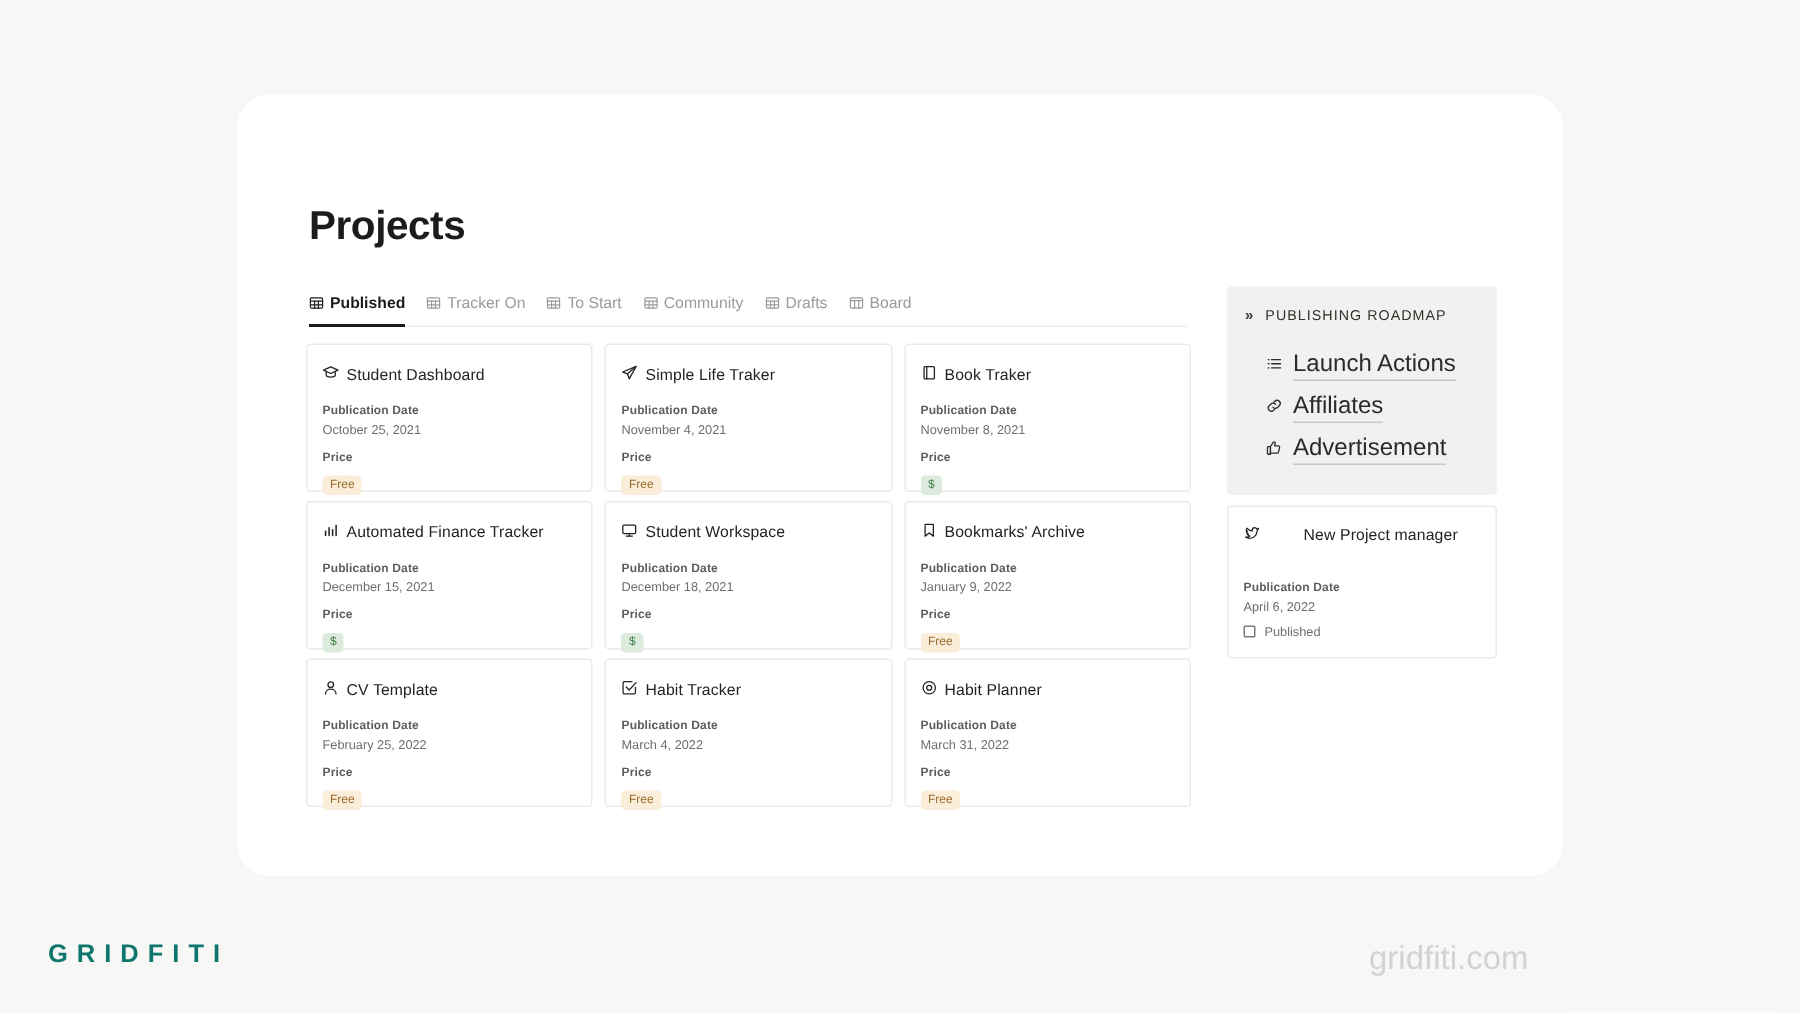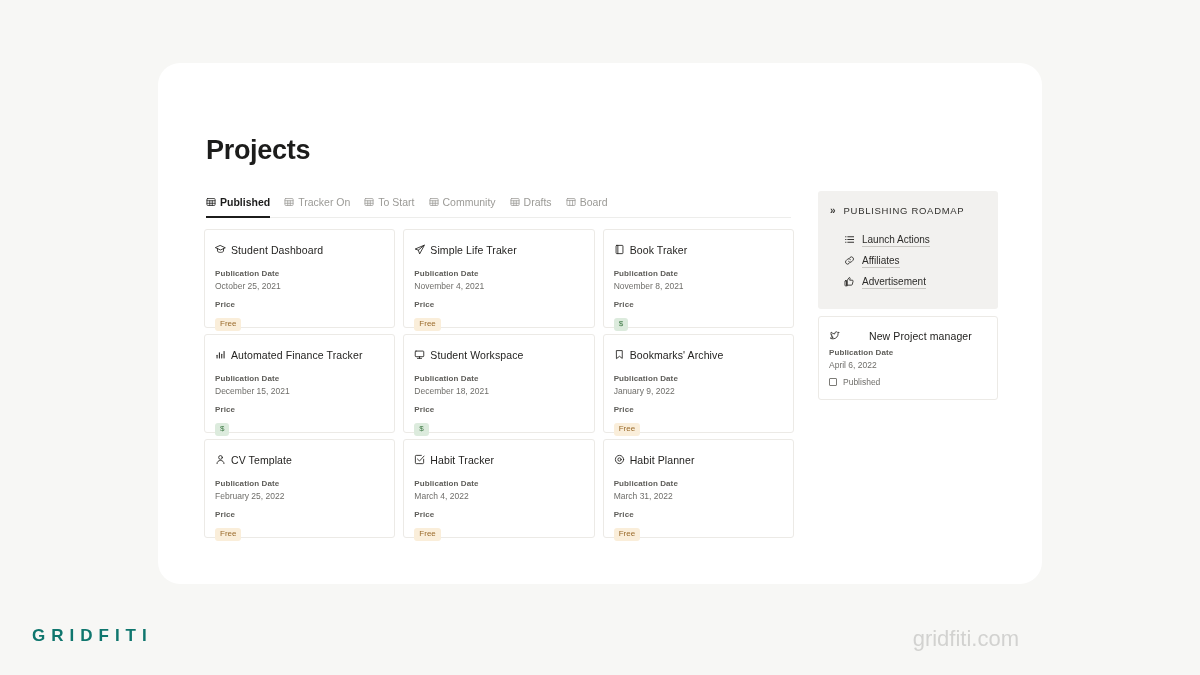--- a/index.html
+++ b/index.html
@@ -128,21 +128,21 @@
     font-size: 9.5px;
     letter-spacing: 0.7px;
     color: #33322f;
     margin-bottom: 14px;
   }
   .chev { font-size: 10px; color: #3a3936; font-weight: bold; letter-spacing:-1px;}
   .panel-item {
     display: flex;
     align-items: center;
     gap: 7px;
-    font-size: 10px;
+    font-size: 16px;
     color: #2c2b29;
     padding: 4px 0 4px 14px;
   }
   .panel-item .lbl { border-bottom: 1px solid #c9c8c4; padding-bottom: 1px; }
 
   .rail-sub {
     margin-top: 33px;
     display: flex;
     align-items: center;
     gap: 5px;
@@ -360,21 +360,21 @@
                   <path d="M4.3 14.3V6.9m0 0 2.9-4.3a1 1 0 0 1 1.7.9l-.6 2.6h3.6a1.3 1.3 0 0 1 1.27 1.6l-1.1 4.6a1.3 1.3 0 0 1-1.27 1h-6.5z"></path>
                   <rect x="1.4" y="6.9" width="2.9" height="7.4" rx=".7"></rect>
                 </svg></span>
               <span class="lbl">Advertisement</span>
             </div>
           </div>
       </div>
 
 
       <div class="rail-card">
-        <div class="card-head" style="margin-bottom:3px;gap:29px;">
+        <div class="card-head" style="margin-bottom:21px;gap:29px;">
           <span>
             <svg width="11" height="11" viewBox="0 0 16 16" fill="none" stroke="#242321" stroke-width="1.2" stroke-linejoin="round">
               <path d="M14.5 3.2c-.5.35-1.05.58-1.63.69A2.6 2.6 0 0 0 11 2.6a2.58 2.58 0 0 0-2.57 2.58c0 .2.02.4.07.58A7.3 7.3 0 0 1 3.2 3.1a2.6 2.6 0 0 0 .8 3.44 2.5 2.5 0 0 1-1.17-.32v.03c0 1.25.88 2.29 2.06 2.53a2.6 2.6 0 0 1-1.16.05 2.58 2.58 0 0 0 2.4 1.8A5.2 5.2 0 0 1 1.9 11.7a7.3 7.3 0 0 0 3.96 1.17c4.76 0 7.36-3.95 7.36-7.37v-.34c.5-.37.94-.83 1.28-1.35z"></path>
             </svg>
           </span>
           <span class="card-title">New Project manager</span>
         </div>
         <div class="field-label">Publication Date</div>
         <div class="field-value" style="margin-bottom:7px;">April 6, 2022</div>
         <div class="chk-row">

